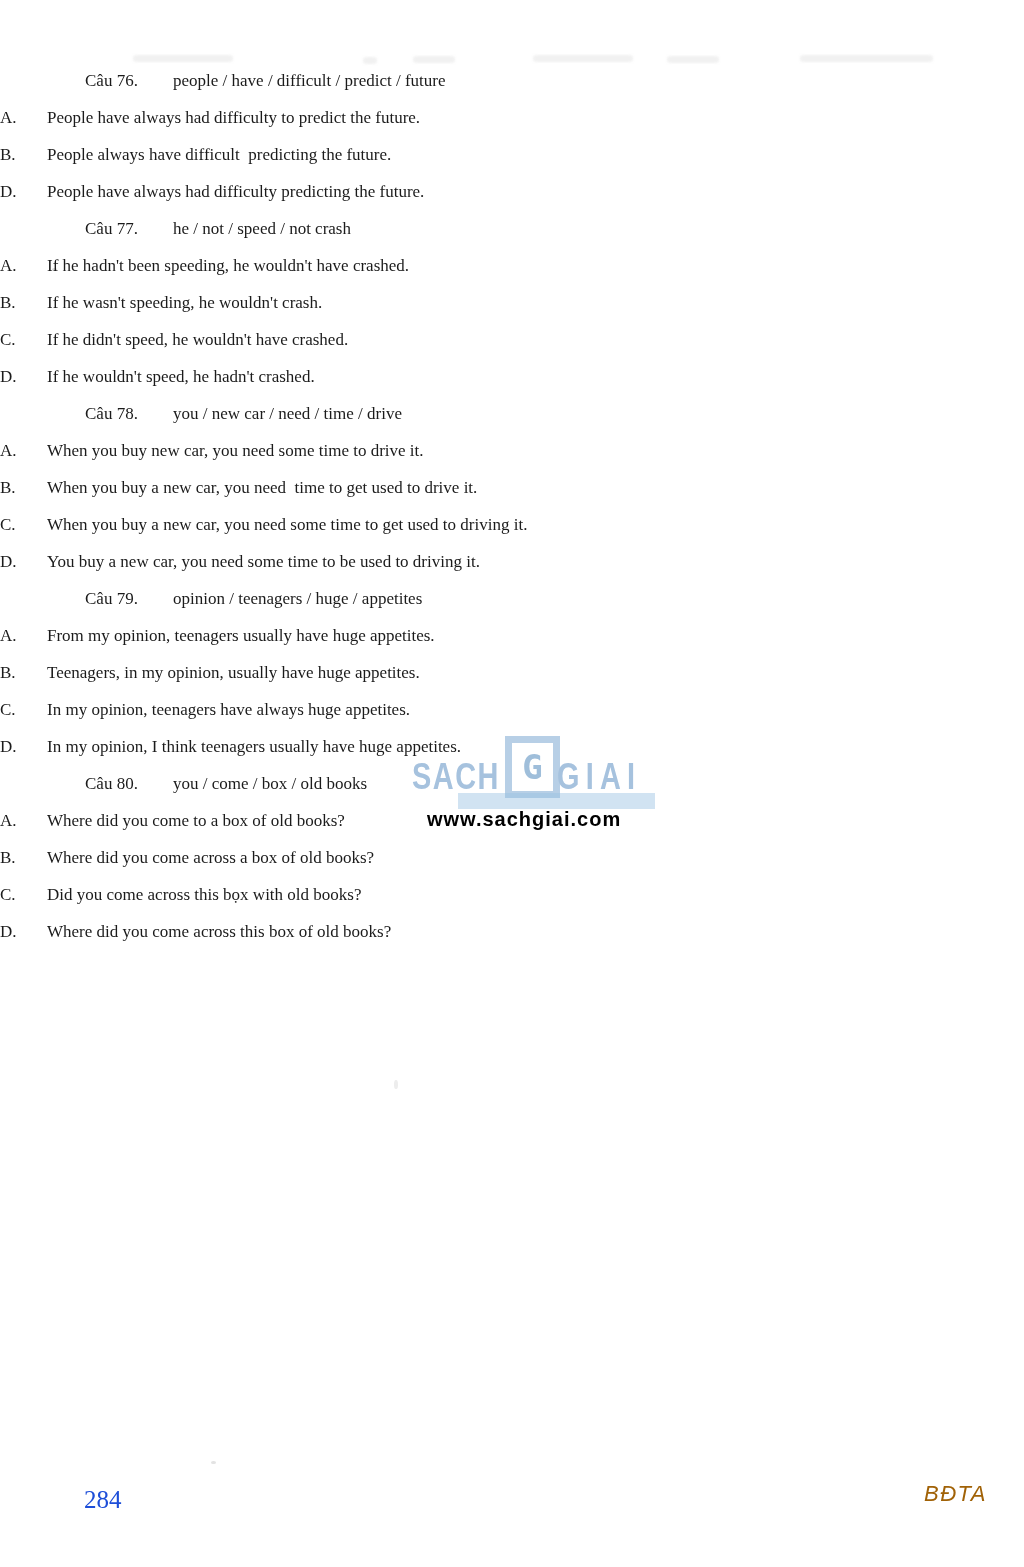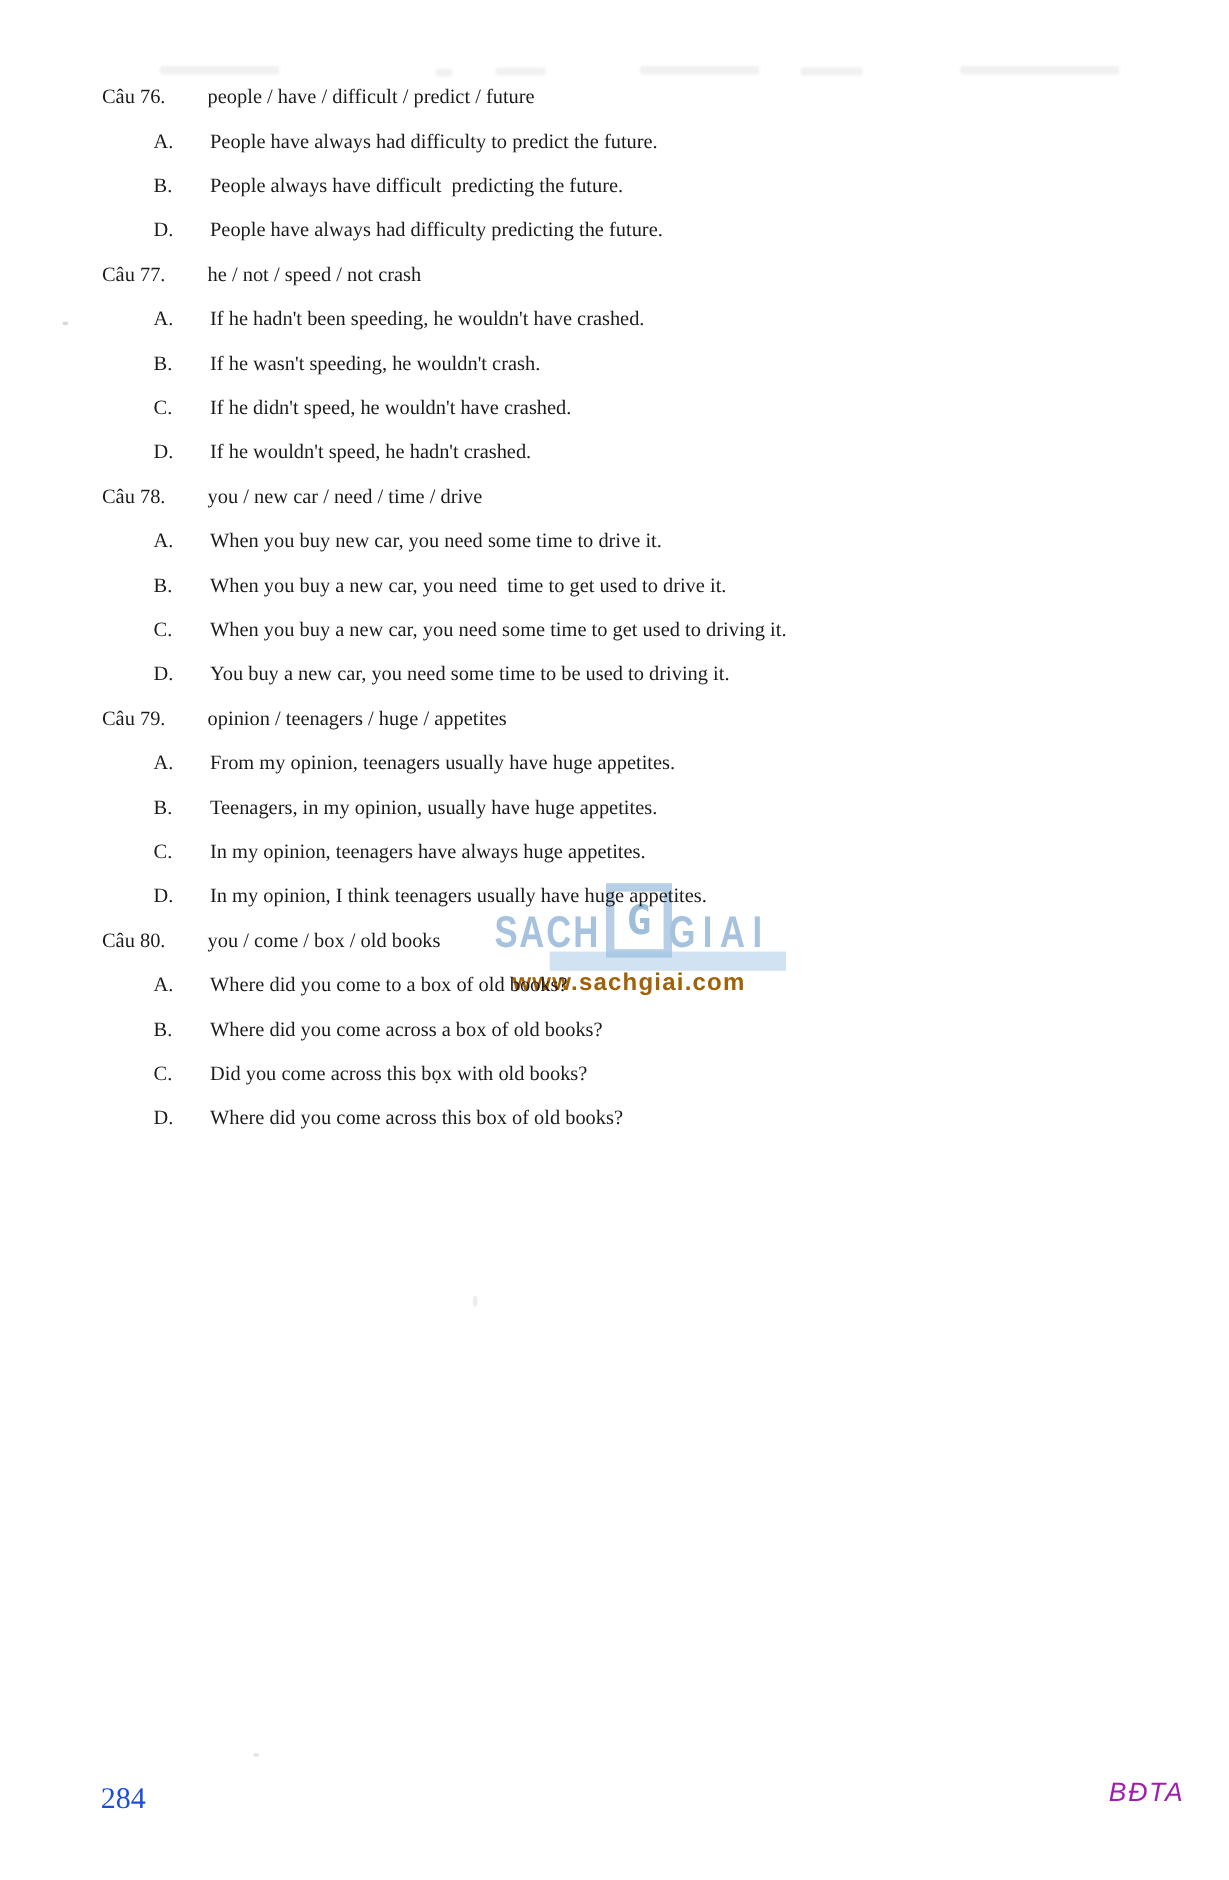--- a/index.html
+++ b/index.html
@@ -50,60 +50,60 @@
     width: 197px; height: 16px;
     background: rgba(154, 192, 226, 0.45);
   }
   .wm-url {
     position: absolute;
     left: 427px; top: 808px;
     font-family: "Liberation Sans", sans-serif;
     font-weight: 700;
     font-size: 20px;
     letter-spacing: 1px;
-    color: #a16207;
+    color: #000000;
     white-space: pre;
   }
 
   
   .artifact { position: absolute; border-radius: 50%/60%; }
   .smudge { position: absolute; height: 7px; background: #ececec; filter: blur(1px); opacity: 0.7; border-radius: 3px; }
 
   
   .content {
     position: absolute;
     left: 0; top: 0;
     width: 100%;
     z-index: 1;
     padding-top: 62px;
     font-size: 17px;
     line-height: 37px;
   }
   .q-header { padding-left: 85px; white-space: pre; }
   .q-label { display: inline-block; width: 88px; }
-  .opt { padding-left: 128px; white-space: pre; }
+  .opt { white-space: pre; }
   .opt-letter { display: inline-block; width: 47px; }
   .opt-text { white-space: pre; }
 
   
   .page-number {
     position: absolute;
     left: 84px; top: 1486px;
     font-size: 25px;
     color: #1d4ed8;
     z-index: 1;
   }
   .book-code {
     position: absolute;
     right: 37px; top: 1481px;
     font-family: "Liberation Sans", sans-serif;
     font-style: italic;
     font-size: 22px;
     letter-spacing: 1.5px;
-    color: #a21caf;
+    color: #a16207;
     z-index: 1;
   }
 </style>
 </head>
 <body>
 
 <div class="page">
 
   <div class="watermark">
     <span class="wm-word wm-sach">SACH</span>

